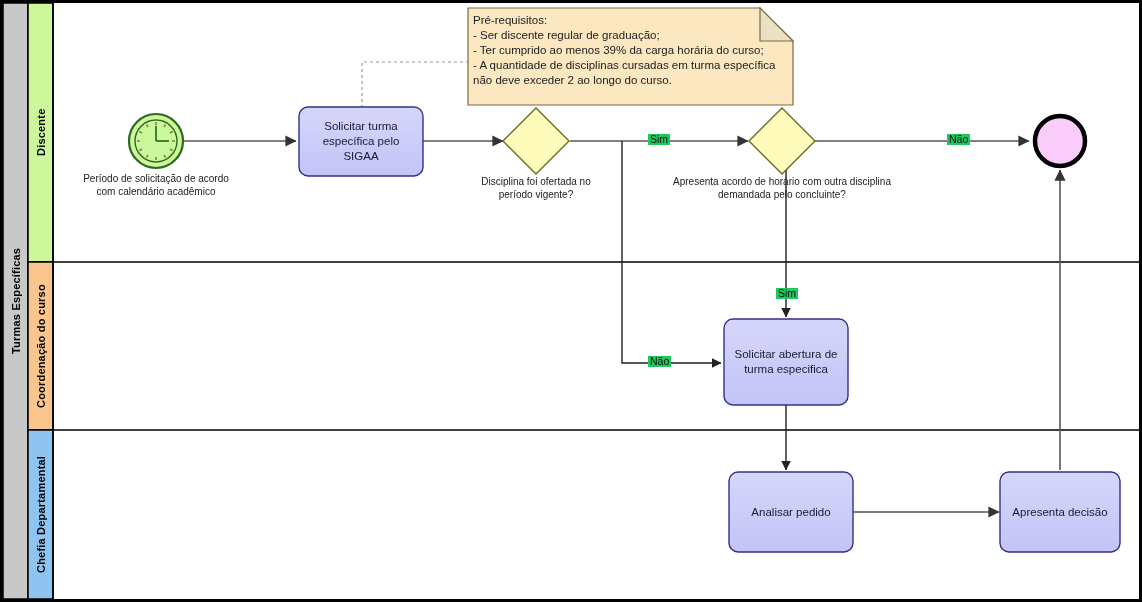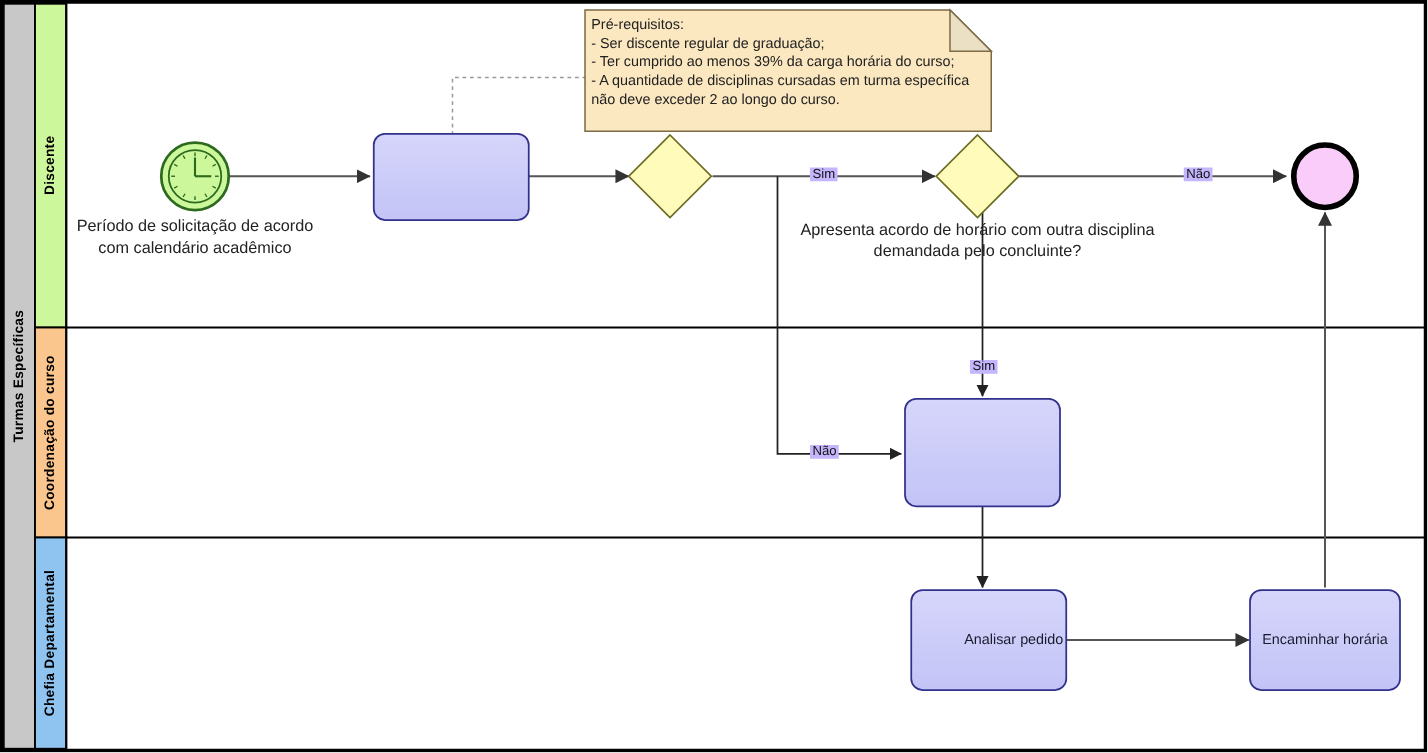--- a/index.html
+++ b/index.html
@@ -12,25 +12,25 @@
     font-weight:bold;font-size:11px;color:#000;
     writing-mode:vertical-rl;transform:rotate(180deg);
     white-space:nowrap;letter-spacing:0.2px;
   }
   .node-label{
     position:absolute;display:flex;align-items:center;justify-content:center;
     text-align:center;font-size:11.5px;color:#1a1a2e;line-height:1.28;
     pointer-events:none;
   }
   .outside-label{
-    position:absolute;text-align:center;font-size:13px;color:#222;
+    position:absolute;text-align:center;font-size:10px;color:#222;
     line-height:1.32;pointer-events:none;
   }
   .edge-label{
-    position:absolute;font-size:10.5px;color:#111;background:#c4b5fd;
+    position:absolute;font-size:10.5px;color:#111;background:#22c55e;
     padding:0 2px;line-height:1;pointer-events:none;
   }
   .note-text{
     position:absolute;font-size:11.5px;color:#222;line-height:1.30;
     white-space:pre-line;pointer-events:none;
   }
 </style>
 </head>
 <body>
 
@@ -129,29 +129,36 @@
 
   <div class="note-text" style="left:473px;top:13px;width:318px;">Pré-requisitos:
 - Ser discente regular de graduação;
 - Ter cumprido ao menos 39% da carga horária do curso;
 - A quantidade de disciplinas cursadas em turma específica
 não deve exceder 2 ao longo do curso.</div>
 
   <div class="outside-label" style="left:36px;top:172px;width:240px;white-space:pre-line;">Período de solicitação de acordo
 com calendário acadêmico</div>
 
+  <div class="node-label" style="left:299px;top:107px;width:124px;height:69px;white-space:pre-line;">Solicitar turma
+específica pelo
+SIGAA</div>
 
+  <div class="outside-label" style="left:436px;top:175px;width:200px;white-space:pre-line;">Disciplina foi ofertada no
+período vigente?</div>
 
   <div class="outside-label" style="left:616px;top:175px;width:332px;white-space:pre-line;">Apresenta acordo de horário com outra disciplina
 demandada pelo concluinte?</div>
 
+  <div class="node-label" style="left:724px;top:319px;width:124px;height:86px;white-space:pre-line;">Solicitar abertura de
+turma especifica</div>
 
-  <div class="node-label" style="left:729px;top:472px;width:124px;height:80px;white-space:pre-line;padding-left:20px;">Analisar pedido</div>
+  <div class="node-label" style="left:729px;top:472px;width:124px;height:80px;white-space:pre-line;">Analisar pedido</div>
 
-  <div class="node-label" style="left:1000px;top:472px;width:120px;height:80px;white-space:pre-line;">Encaminhar horária</div>
+  <div class="node-label" style="left:1000px;top:472px;width:120px;height:80px;white-space:pre-line;">Apresenta decisão</div>
 
   <div class="edge-label" style="left:648px;top:134px;">Sim</div>
 
   <div class="edge-label" style="left:648px;top:356px;">Não</div>
 
   <div class="edge-label" style="left:947px;top:134px;">Não</div>
 
   <div class="edge-label" style="left:776px;top:288px;">Sim</div>
 
 </div>

